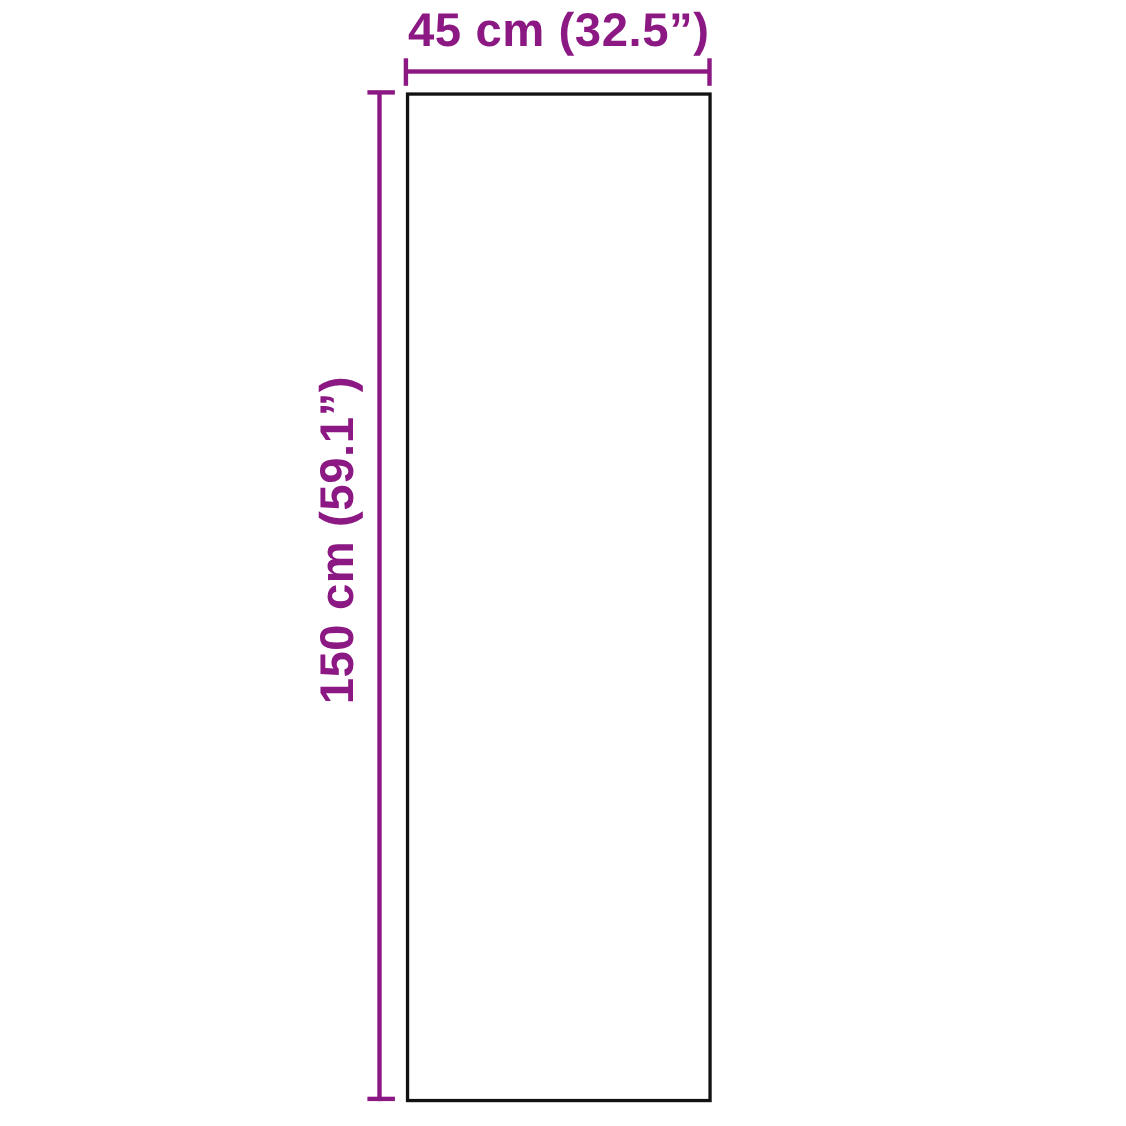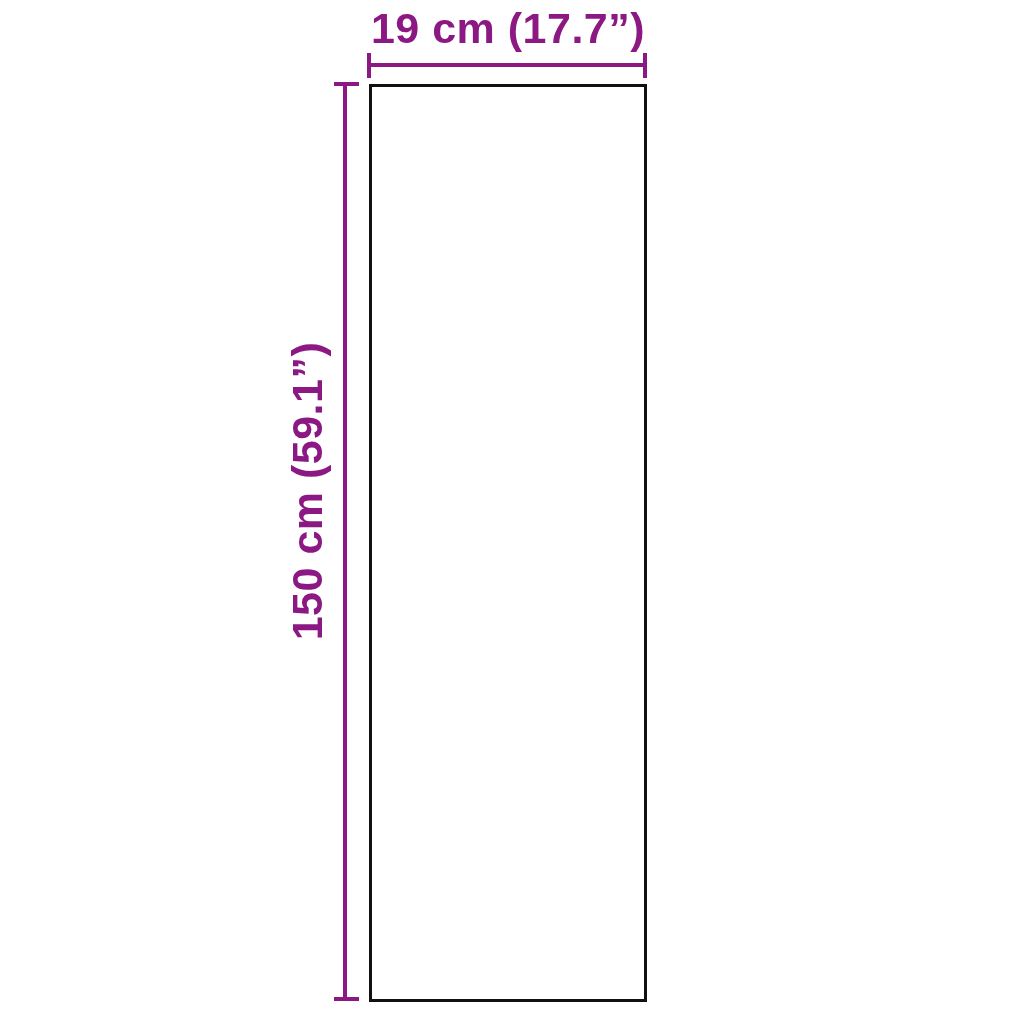--- a/index.html
+++ b/index.html
@@ -91,20 +91,20 @@
 </head>
 <body>
 
 <div class="canvas">
 
   <div class="product-rect"></div>
 
   <div class="dim h-line"></div>
   <div class="dim h-tick-left"></div>
   <div class="dim h-tick-right"></div>
-  <div class="dim-label w-label">19 cm (17.7”)</div>
+  <div class="dim-label w-label">45 cm (32.5”)</div>
 
   <div class="dim v-line"></div>
   <div class="dim v-tick-top"></div>
   <div class="dim v-tick-bottom"></div>
   <div class="dim-label h-label">150 cm (59.1”)</div>
 
 </div>
 
 </body></html>

